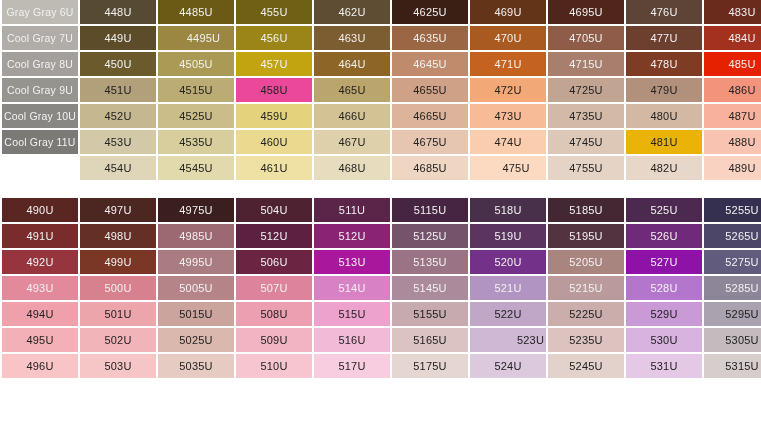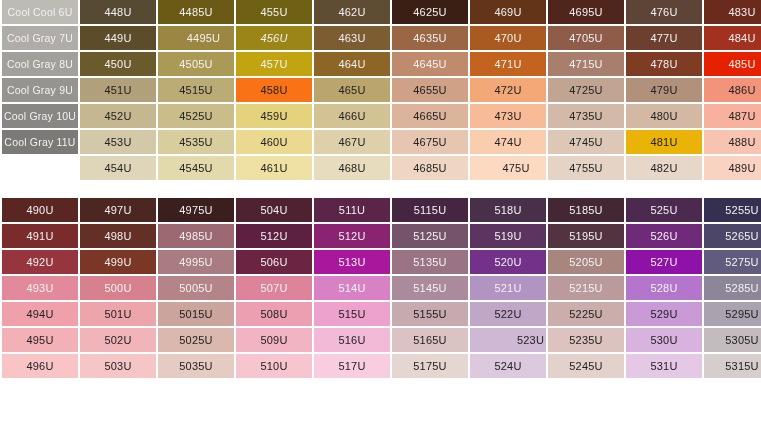--- a/index.html
+++ b/index.html
@@ -63,36 +63,36 @@
         <col class="cx">
         <col class="cx">
       <col class="cx">
         <col class="cx">
         <col class="cx">
         <col class="cx">
         <col class="cx">
     </colgroup>
     <tbody>
         <tr>
-          <td class="light-text label-cell" style="background-color: rgb(190, 186, 180);">Cool Cool 6U</td>
+          <td class="light-text label-cell" style="background-color: rgb(190, 186, 180);">Gray Gray 6U</td>
           <td class="light-text" style="background-color: rgb(87, 74, 50);">448U</td>
           <td class="light-text" style="background-color: rgb(107, 90, 22);">4485U</td>
           <td class="light-text" style="background-color: rgb(111, 97, 19);">455U</td>
           <td class="light-text" style="background-color: rgb(94, 76, 51);">462U</td>
           <td class="light-text" style="background-color: rgb(60, 31, 20);">4625U</td>
           <td class="light-text" style="background-color: rgb(99, 52, 24);">469U</td>
           <td class="light-text" style="background-color: rgb(80, 38, 28);">4695U</td>
           <td class="light-text" style="background-color: rgb(94, 68, 55);">476U</td>
           <td class="light-text" style="background-color: rgb(106, 42, 28);">483U</td>
         </tr>
         <tr>
           <td class="light-text label-cell" style="background-color: rgb(176, 173, 168);">Cool Gray 7U</td>
           <td class="light-text" style="background-color: rgb(92, 76, 42);">449U</td>
           <td class="light-text" style="background-color: rgb(155, 135, 66); padding-left: 15px;">4495U</td>
-          <td class="light-text" style="background-color: rgb(154, 133, 22); font-style: italic;">456U</td>
+          <td class="light-text" style="background-color: rgb(154, 133, 22);">456U</td>
           <td class="light-text" style="background-color: rgb(124, 92, 49);">463U</td>
           <td class="light-text" style="background-color: rgb(155, 102, 67);">4635U</td>
           <td class="light-text" style="background-color: rgb(168, 90, 33);">470U</td>
           <td class="light-text" style="background-color: rgb(142, 92, 72);">4705U</td>
           <td class="light-text" style="background-color: rgb(109, 63, 47);">477U</td>
           <td class="light-text" style="background-color: rgb(162, 50, 31);">484U</td>
         </tr>
         <tr>
           <td class="light-text label-cell" style="background-color: rgb(163, 160, 156);">Cool Gray 8U</td>
           <td class="light-text" style="background-color: rgb(106, 90, 44);">450U</td>
@@ -102,21 +102,21 @@
           <td class="light-text" style="background-color: rgb(192, 139, 109);">4645U</td>
           <td class="light-text" style="background-color: rgb(196, 99, 31);">471U</td>
           <td class="light-text" style="background-color: rgb(167, 127, 108);">4715U</td>
           <td class="light-text" style="background-color: rgb(126, 60, 37);">478U</td>
           <td class="light-text" style="background-color: rgb(230, 33, 0);">485U</td>
         </tr>
         <tr>
           <td class="light-text label-cell" style="background-color: rgb(150, 148, 143);">Cool Gray 9U</td>
           <td class="dark-text" style="background-color: rgb(177, 160, 121);">451U</td>
           <td class="dark-text" style="background-color: rgb(187, 172, 117);">4515U</td>
-          <td class="dark-text" style="background-color: #f97316;">458U</td>
+          <td class="dark-text" style="background-color: #ec4899;">458U</td>
           <td class="dark-text" style="background-color: rgb(186, 165, 108);">465U</td>
           <td class="dark-text" style="background-color: rgb(207, 161, 134);">4655U</td>
           <td class="dark-text" style="background-color: rgb(242, 168, 119);">472U</td>
           <td class="dark-text" style="background-color: rgb(194, 164, 146);">4725U</td>
           <td class="dark-text" style="background-color: rgb(178, 145, 124);">479U</td>
           <td class="dark-text" style="background-color: rgb(242, 147, 124);">486U</td>
         </tr>
         <tr>
           <td class="light-text label-cell" style="background-color: rgb(137, 135, 131);">Cool Gray 10U</td>
           <td class="dark-text" style="background-color: rgb(197, 183, 144);">452U</td>

